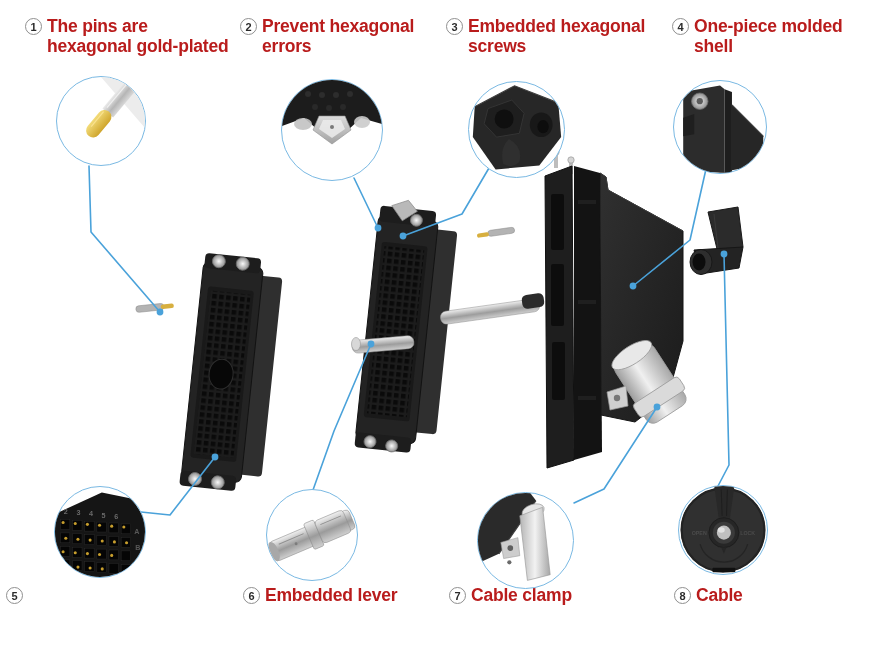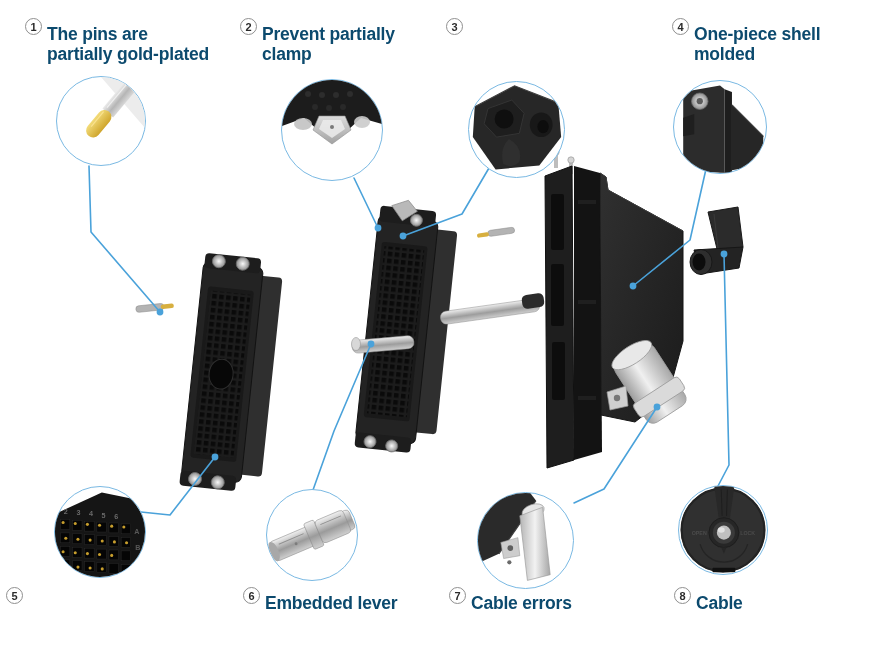--- a/index.html
+++ b/index.html
@@ -3,21 +3,21 @@
 <meta charset="utf-8">
 <style>
   html,body{margin:0;padding:0;background:#ffffff;}
   .canvas{position:relative;width:888px;height:646px;background:#ffffff;overflow:hidden;
           font-family:"Liberation Sans",sans-serif;}
   .scene{position:absolute;left:0;top:0;}
   .callout-label{position:absolute;display:flex;align-items:flex-start;gap:5px;}
   .badge{flex:0 0 auto;width:17px;height:17px;border:1.4px solid #8f8f8f;border-radius:50%;
          background:#fff;display:flex;align-items:center;justify-content:center;
          font-size:11px;font-weight:bold;color:#2b2b2b;margin-top:2px;box-sizing:border-box;}
-  .label-text{font-size:17.5px;font-weight:bold;color:#0c4a6e;line-height:20px;letter-spacing:-0.2px;margin-top:8px;}
+  .label-text{font-size:17.5px;font-weight:bold;color:#b91c1c;line-height:20px;letter-spacing:-0.2px;}
   .label-text .line{display:block;}
   .detail-circle{position:absolute;border-radius:50%;border:1.6px solid #7ab9e3;background:#fff;
                  overflow:hidden;box-sizing:border-box;}
   .detail-circle svg{display:block;width:100%;height:100%;}
   
   #lbl1{left:25px;top:16px;} #lbl2{left:240px;top:16px;}
   #lbl3{left:446px;top:16px;} #lbl4{left:672px;top:16px;}
   #lbl5{left:6px;top:585px;gap:29px;} #lbl6{left:243px;top:585px;}
   #lbl7{left:449px;top:585px;} #lbl8{left:674px;top:585px;}
   
@@ -160,54 +160,58 @@
         <circle cx="371" cy="344" r="3.4"></circle>
       <circle cx="657" cy="407" r="3.4"></circle>
         <circle cx="724" cy="254" r="3.4"></circle>
     </g>
   </svg>
 
   <div class="callout-label" id="lbl1">
     <span class="badge">1</span>
     <span class="label-text">
       <span class="line">The pins are</span>
-      <span class="line">partially gold-plated</span>
+      <span class="line">hexagonal gold-plated</span>
     </span>
   </div>
   <div class="callout-label" id="lbl2">
     <span class="badge">2</span>
     <span class="label-text">
-      <span class="line">Prevent partially</span>
-      <span class="line">clamp</span>
+      <span class="line">Prevent hexagonal</span>
+      <span class="line">errors</span>
     </span>
   </div>
   <div class="callout-label" id="lbl3">
     <span class="badge">3</span>
+    <span class="label-text">
+      <span class="line">Embedded hexagonal</span>
+      <span class="line">screws</span>
+    </span>
   </div>
   <div class="callout-label" id="lbl4">
     <span class="badge">4</span>
     <span class="label-text">
-      <span class="line">One-piece shell</span>
-      <span class="line">molded</span>
+      <span class="line">One-piece molded</span>
+      <span class="line">shell</span>
     </span>
   </div>
   <div class="callout-label" id="lbl5">
     <span class="badge">5</span>
   </div>
   <div class="callout-label" id="lbl6">
     <span class="badge">6</span>
     <span class="label-text">
       <span class="line">Embedded lever</span>
       <span class="line"></span>
     </span>
   </div>
   <div class="callout-label" id="lbl7">
     <span class="badge">7</span>
     <span class="label-text">
-      <span class="line">Cable errors</span>
+      <span class="line">Cable clamp</span>
       <span class="line"></span>
     </span>
   </div>
   <div class="callout-label" id="lbl8">
     <span class="badge">8</span>
     <span class="label-text">
       <span class="line">Cable</span>
       <span class="line"></span>
     </span>
   </div>

